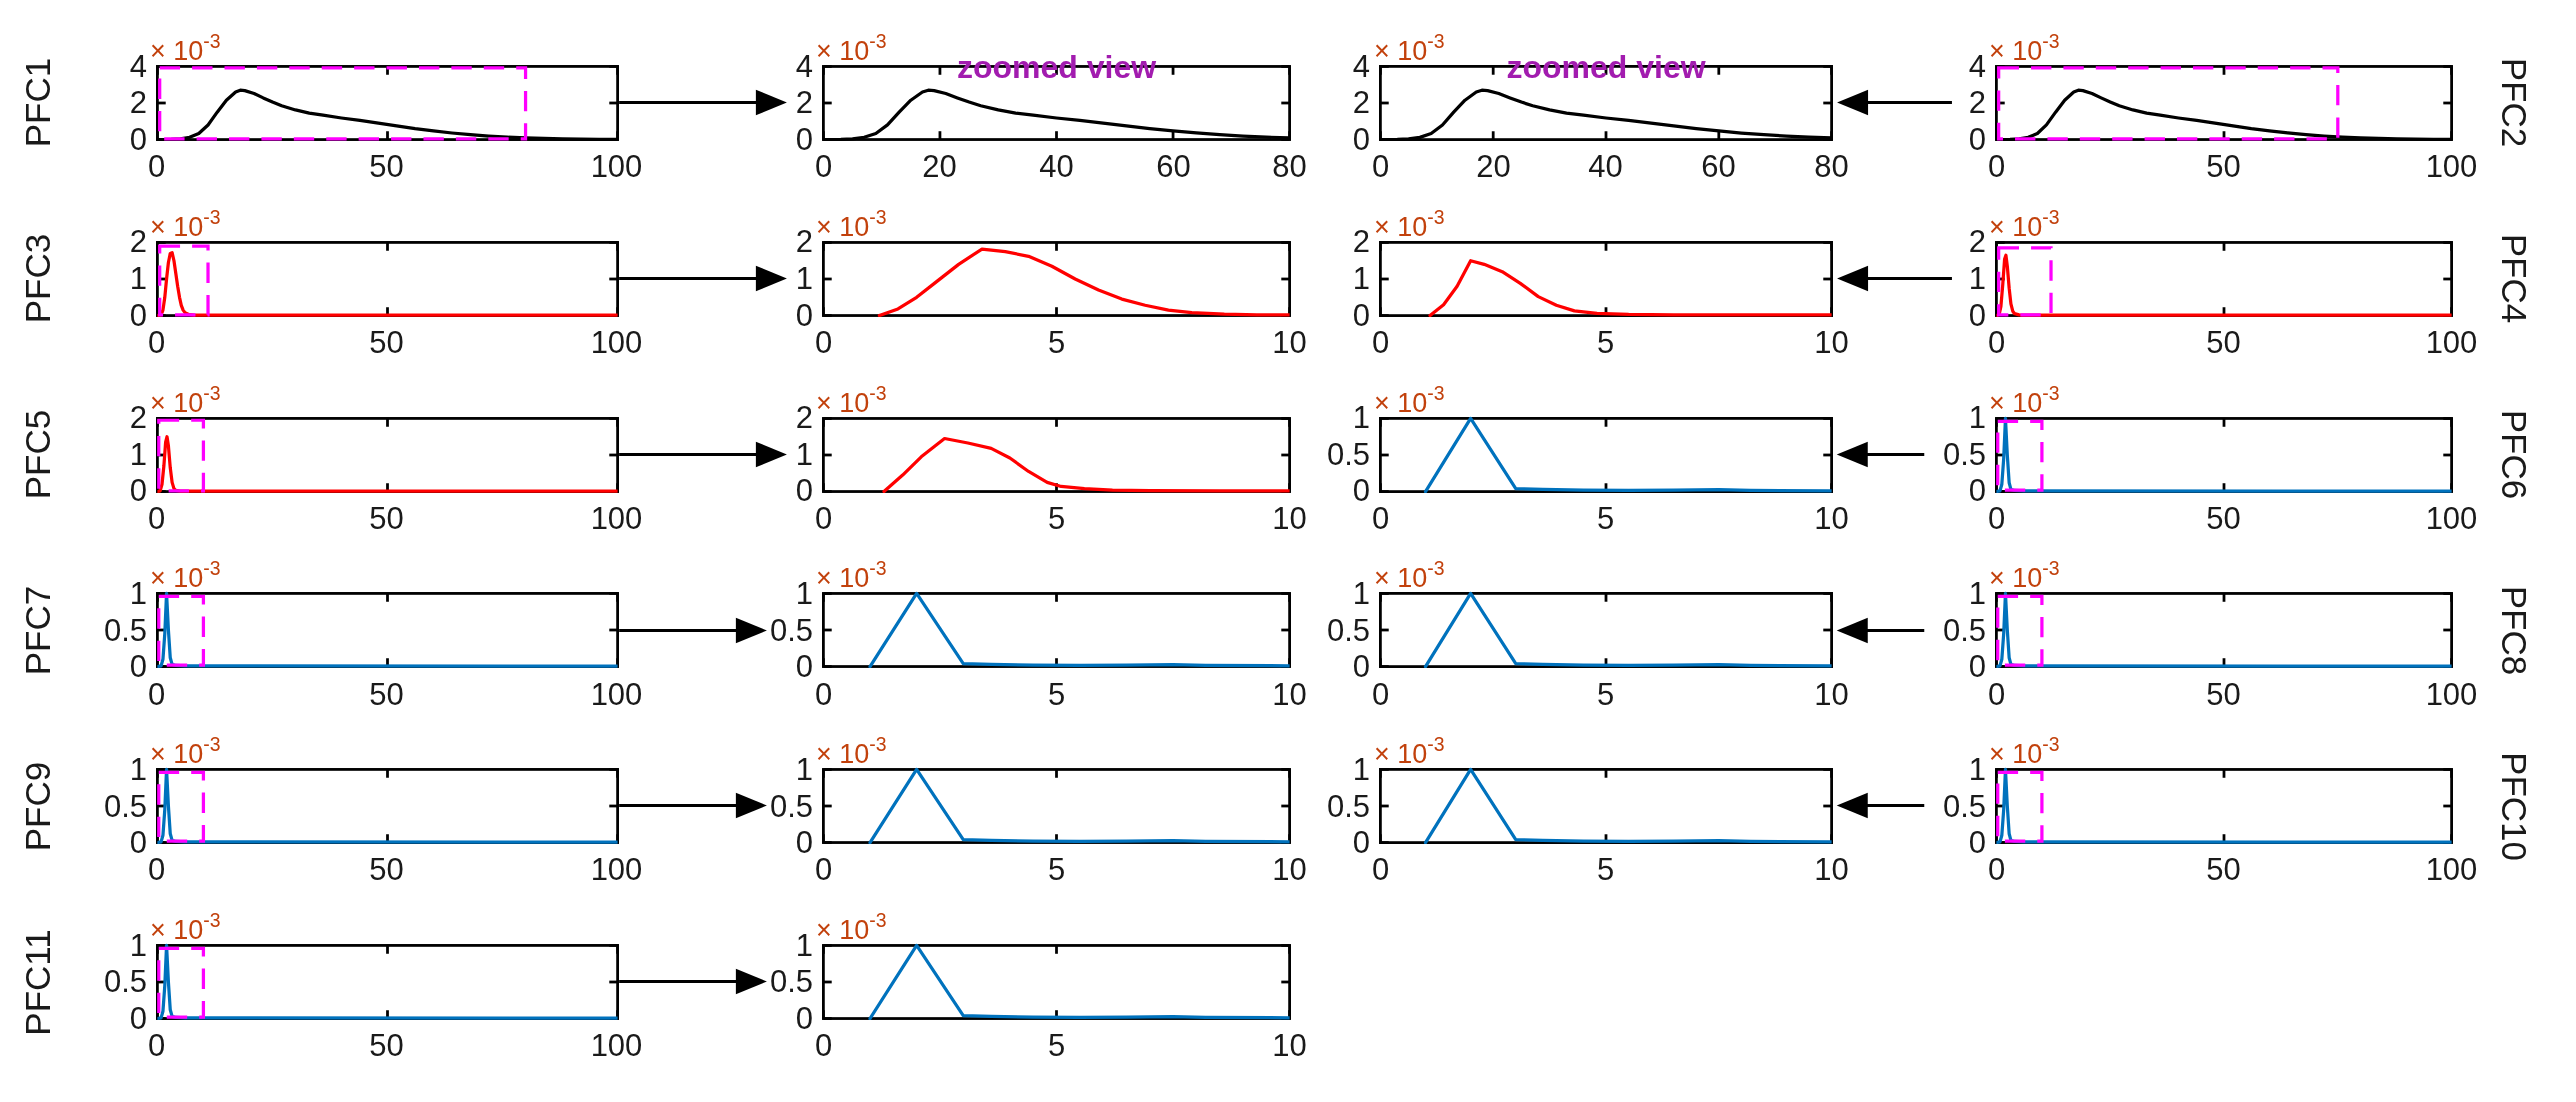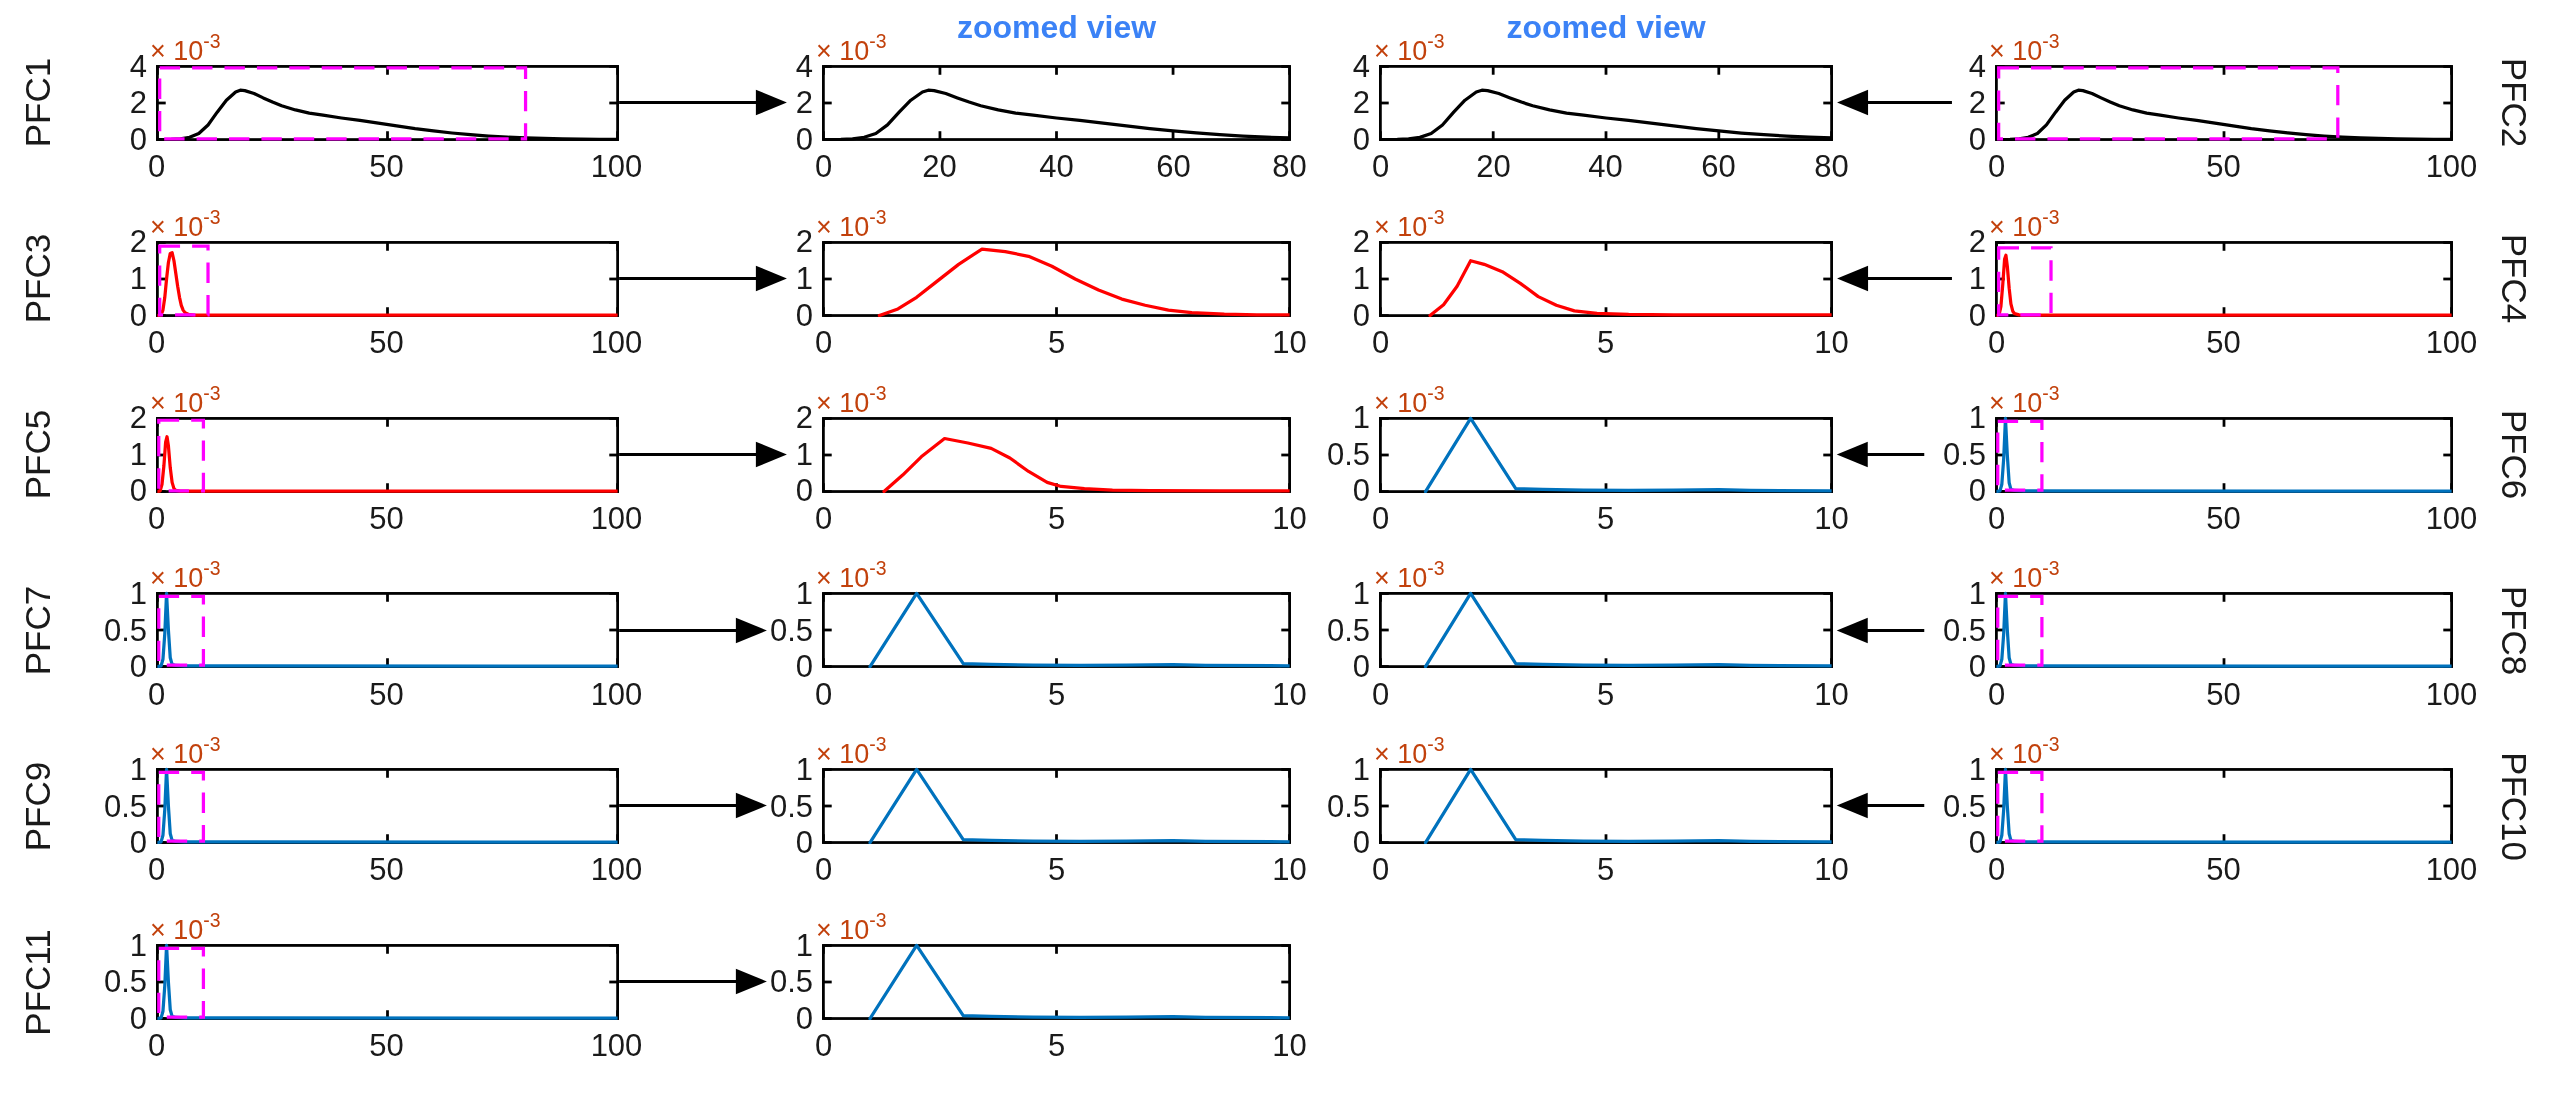--- a/index.html
+++ b/index.html
@@ -4,21 +4,21 @@
 <style>
   html,body{margin:0;padding:0;background:#ffffff;}
   #figure{position:relative;width:2576px;height:1102px;background:#ffffff;overflow:hidden;
           font-family:"Liberation Sans","DejaVu Sans",sans-serif;color:#1a1a1a;}
   .ticklab{position:absolute;font-size:31px;line-height:33px;white-space:nowrap;color:#1a1a1a;}
   .ylab{text-align:right;}
   .xlab{text-align:center;}
   .explab{position:absolute;font-size:27px;line-height:31px;white-space:nowrap;color:#c2410c;}
   .explab sup{font-size:19.4px;position:relative;top:-1.9px;}
   .pfclab{position:absolute;font-size:35px;line-height:41px;text-align:center;white-space:nowrap;color:#1a1a1a;}
-  .title{position:absolute;font-size:32px;line-height:41px;font-weight:bold;text-align:center;white-space:nowrap;color:#3b82f6;}
+  .title{position:absolute;font-size:32px;line-height:41px;font-weight:bold;text-align:center;white-space:nowrap;color:#a21caf;margin-top:40px;}
   svg{position:absolute;overflow:visible;}
 </style>
 </head>
 <body>
 
 <div id="figure">
     <svg width="463" height="76" viewBox="0 0 500 82" style="left: 156px; top: 65px;">
       <defs>
         <clipPath id="clip-pfc1">
           <rect x="1.5" y="-2" width="497" height="84"></rect>

